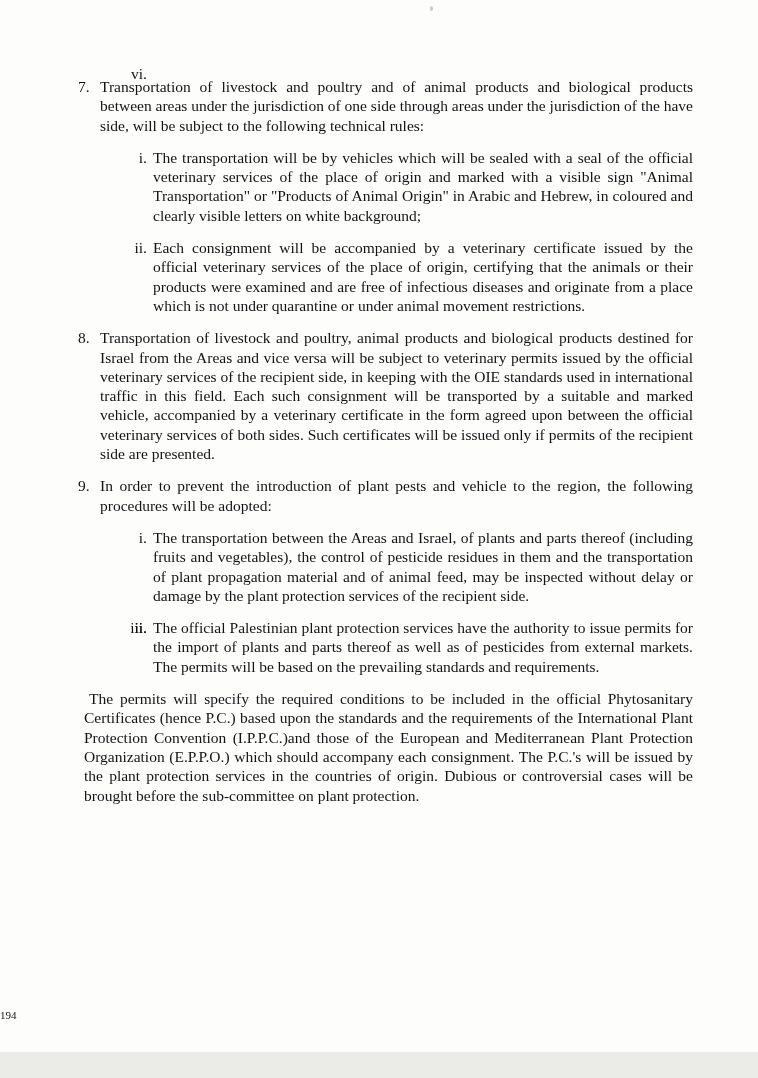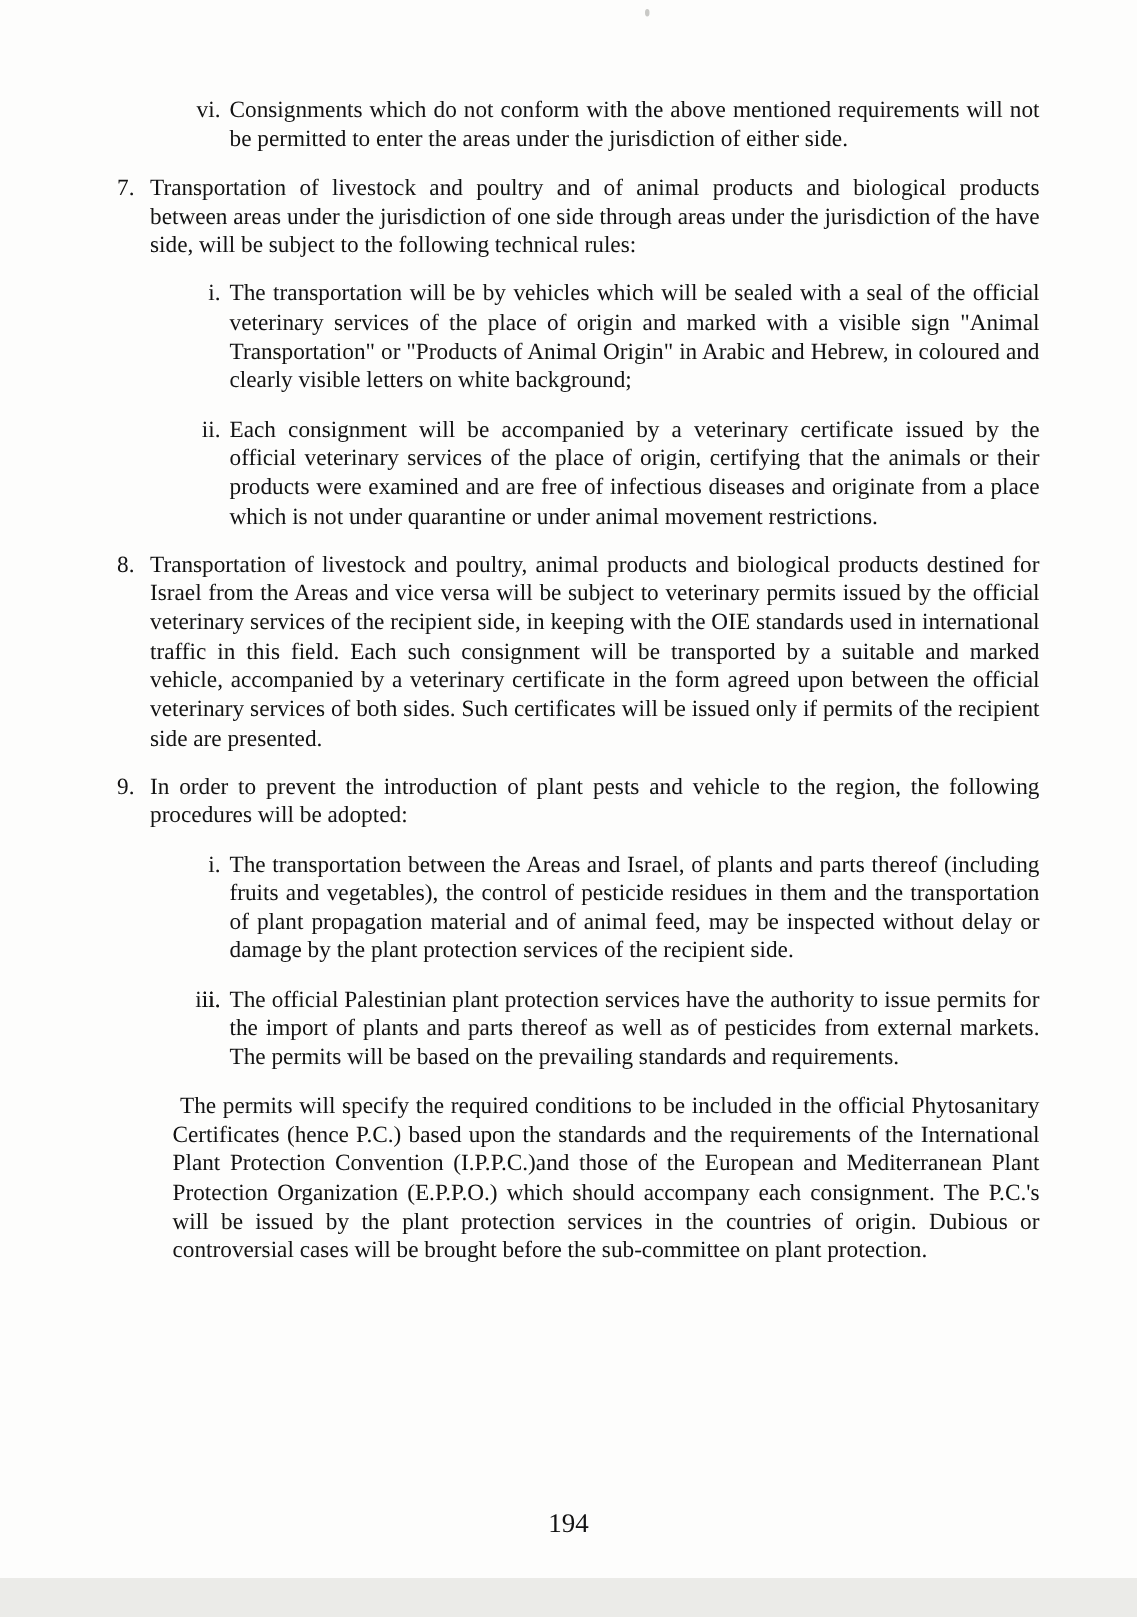--- a/index.html
+++ b/index.html
@@ -42,31 +42,31 @@
     padding-right: 65px;
   }
   .block.sub .marker {
     position: absolute;
     left: 116px;
     top: 0;
     width: 31px;
     text-align: right;
   }
   .block.cont {
-    padding-left: 115px;
+    padding-left: 84px;
     padding-right: 65px;
     text-indent: 5px;
   }
   .page-number {
     position: absolute;
     top: 1006px;
     left: 0;
     width: 100%;
-    text-align: center;
-    font-size: 18px;
+    text-align: left;
+    font-size: 11px;
   }
   .scan-band {
     position: absolute;
     left: 0;
     right: 0;
     bottom: 0;
     height: 26px;
     background: #ebebe8;
   }
   .scan-speck {
@@ -82,21 +82,20 @@
 </head>
 <body>
 
 <div class="page">
   <div class="scan-speck"></div>
 
   <div class="content">
 
     <div class="block sub">
       <span class="marker">vi.</span>
-      <span>Consignments which do not conform with the above mentioned requirements will not be permitted to enter the areas under the jurisdiction of either side.</span>
     </div>
 
     <div class="block main">
       <span class="marker">7.</span>
       <span>Transportation of livestock and poultry and of animal products and biological products between areas under the jurisdiction of one side through areas under the jurisdiction of the have side, will be subject to the following technical rules:</span>
     </div>
 
     <div class="block sub">
       <span class="marker">i.</span>
       <span>The transportation will be by vehicles which will be sealed with a seal of the official veterinary services of the place of origin and marked with a visible sign "Animal Transportation" or "Products of Animal Origin" in Arabic and Hebrew, in coloured and clearly visible letters on white background;</span>

